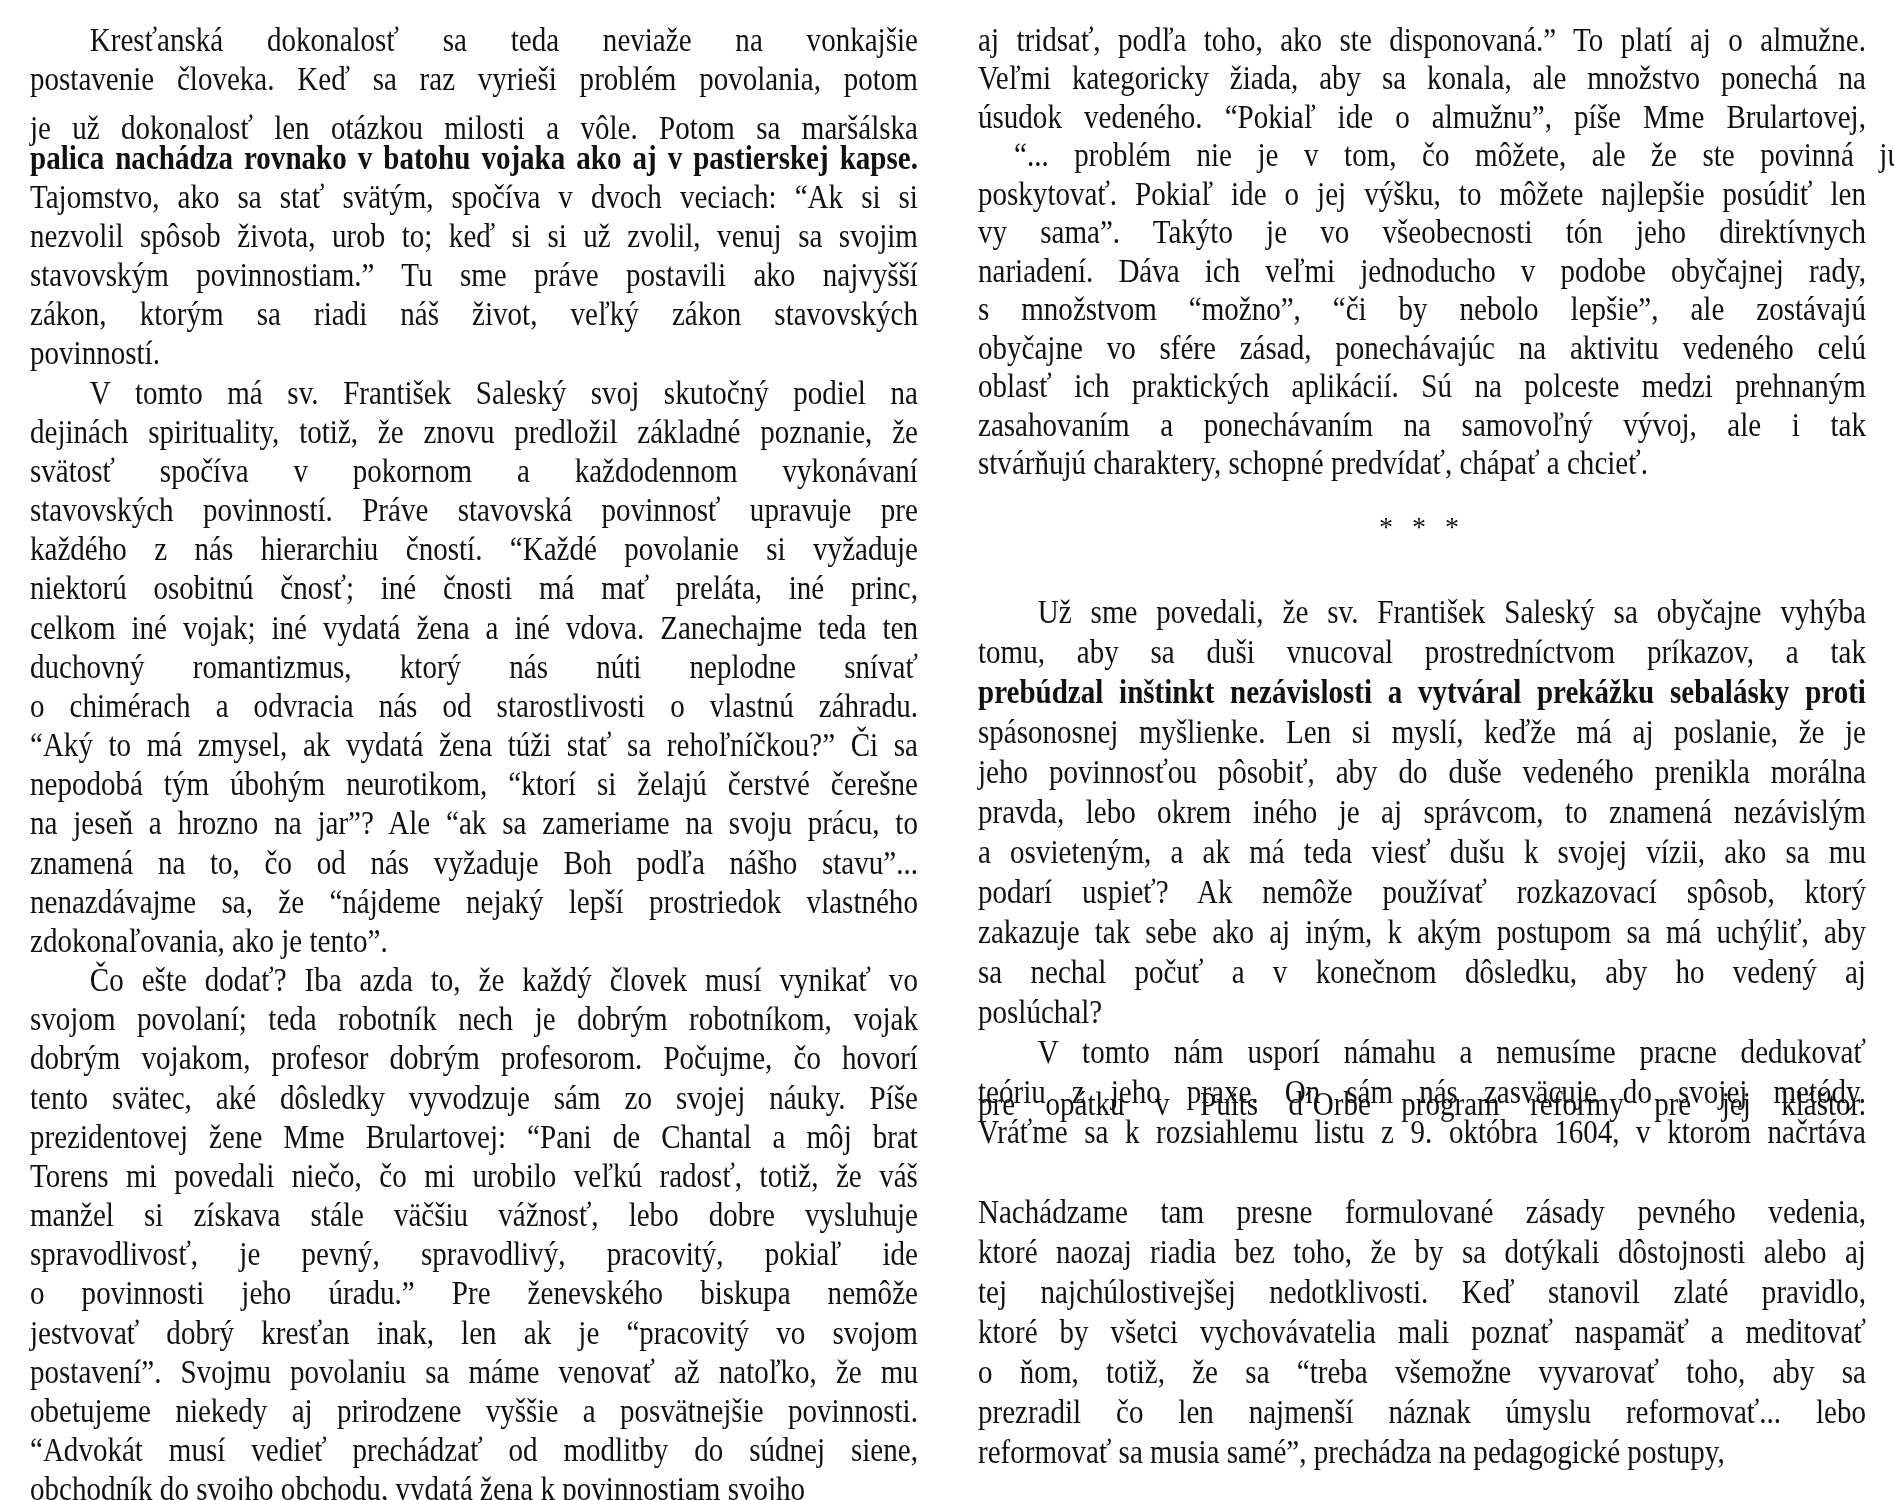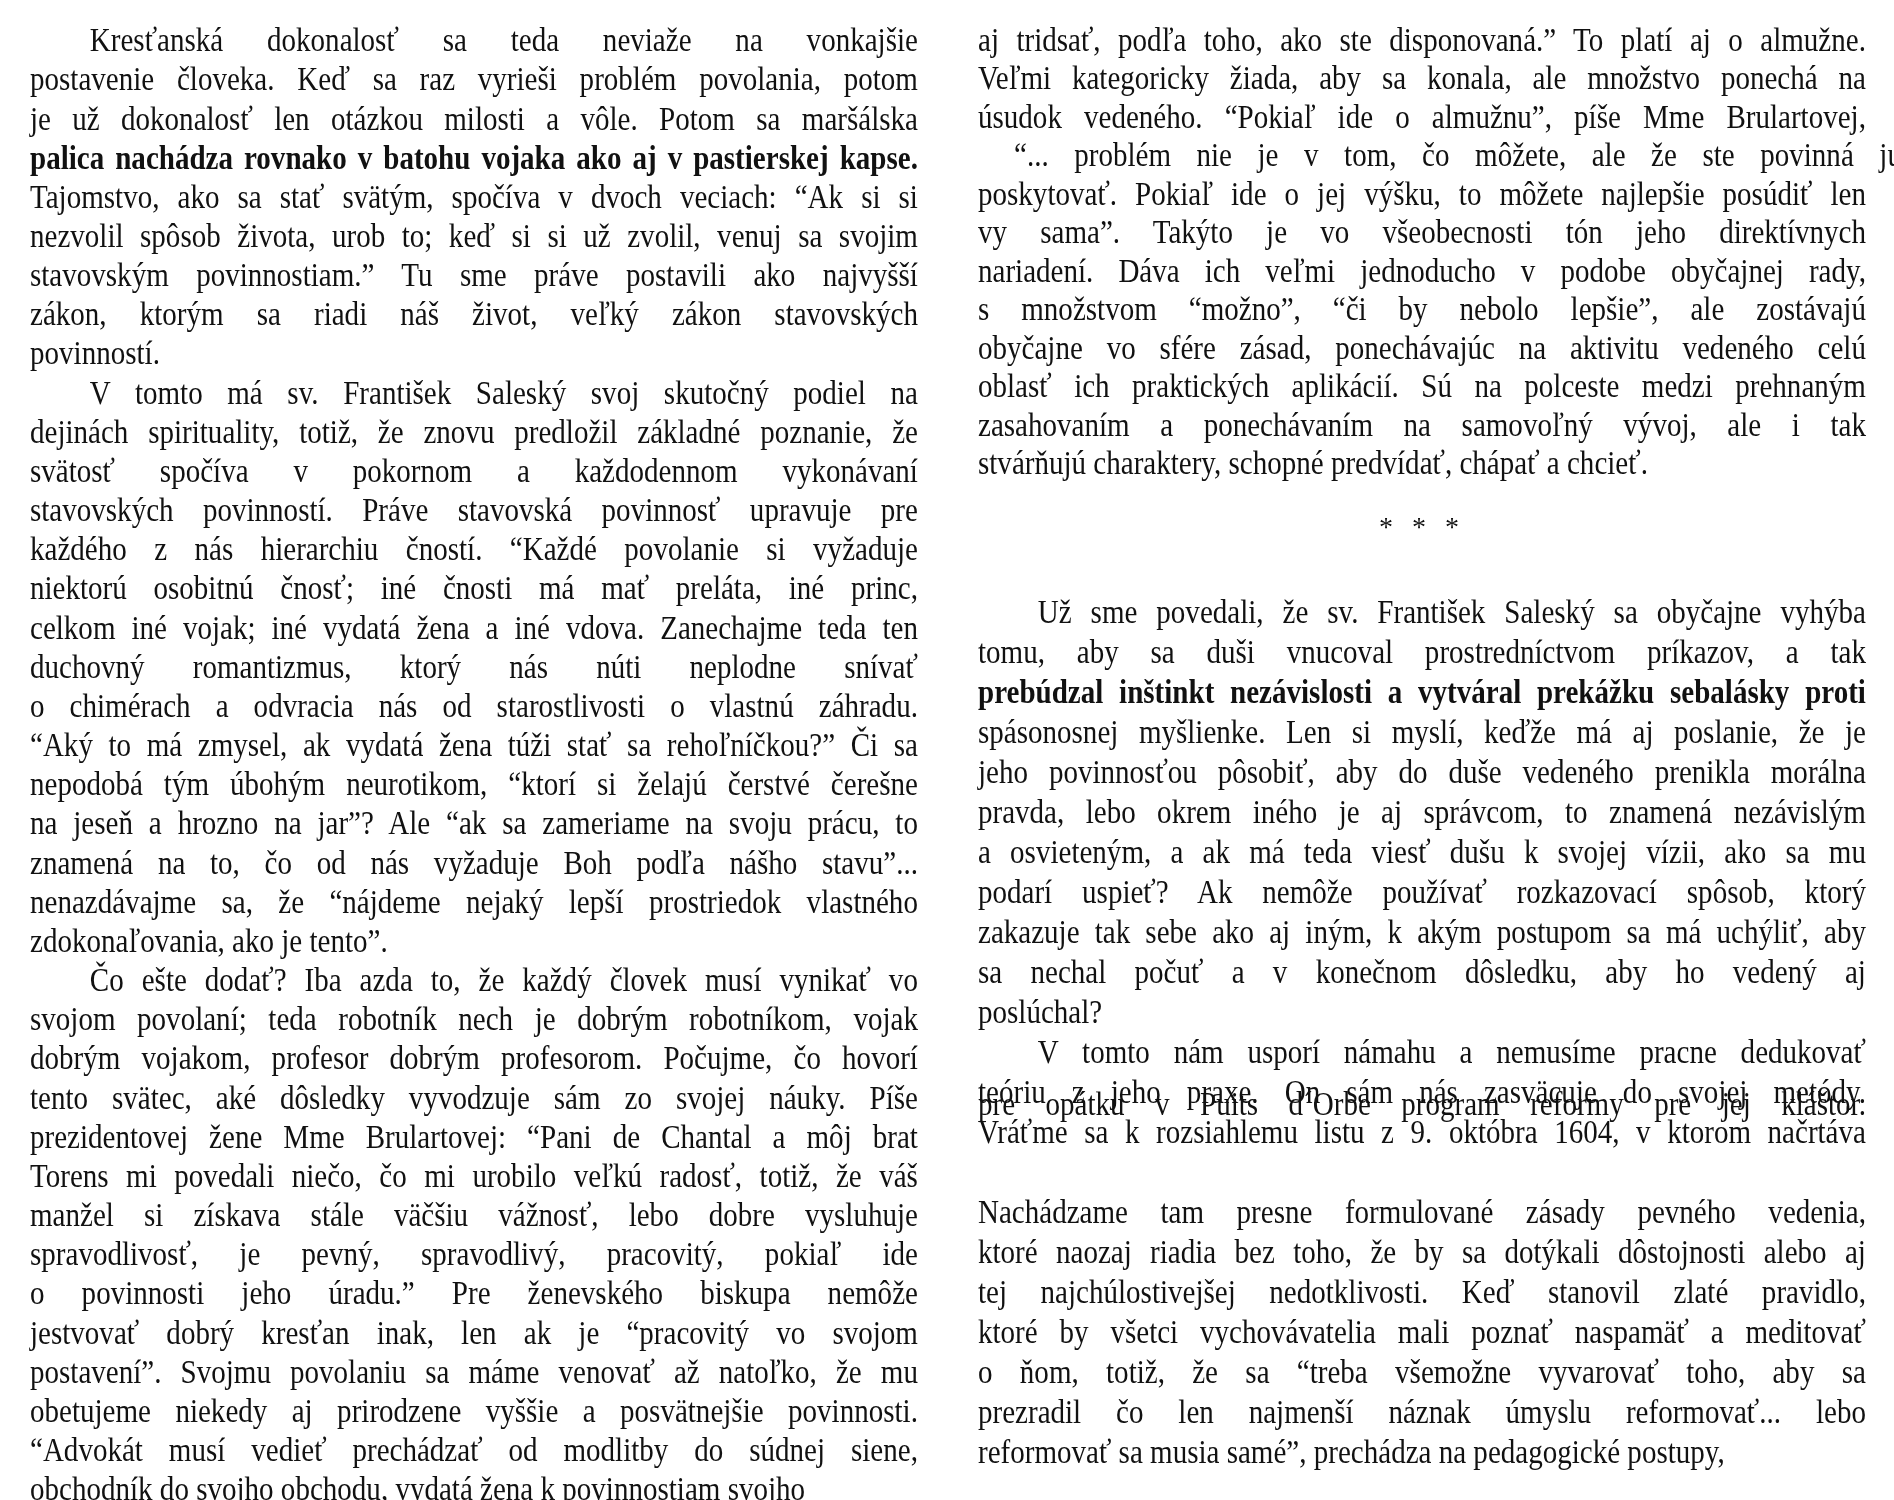--- a/index.html
+++ b/index.html
@@ -76,21 +76,21 @@
 <div class="page">
 
   <div class="column left" id="col-left">
       <div>
         <div class="line-wrap" style="top: 20px;">
           <div class="line indent">Kresťanská dokonalosť sa teda neviaže na vonkajšie</div>
         </div>
         <div class="line-wrap" style="top: 59.17px;">
           <div class="line">postavenie človeka. Keď sa raz vyrieši problém povolania, potom</div>
         </div>
-        <div class="line-wrap" style="top: 99px;">
+        <div class="line-wrap" style="top: 108px;">
           <div class="line">je už dokonalosť len otázkou milosti a vôle. Potom sa maršálska</div>
         </div>
         <div class="line-wrap" style="top: 137.51px; font-weight: bold;">
           <div class="line">palica nachádza rovnako v batohu vojaka ako aj v pastierskej kapse.</div>
         </div>
         <div class="line-wrap" style="top: 176.68px;">
           <div class="line">Tajomstvo, ako sa stať svätým, spočíva v dvoch veciach: “Ak si si</div>
         </div>
         <div class="line-wrap" style="top: 215.85px;">
           <div class="line">nezvolil spôsob života, urob to; keď si si už zvolil, venuj sa svojim</div>

